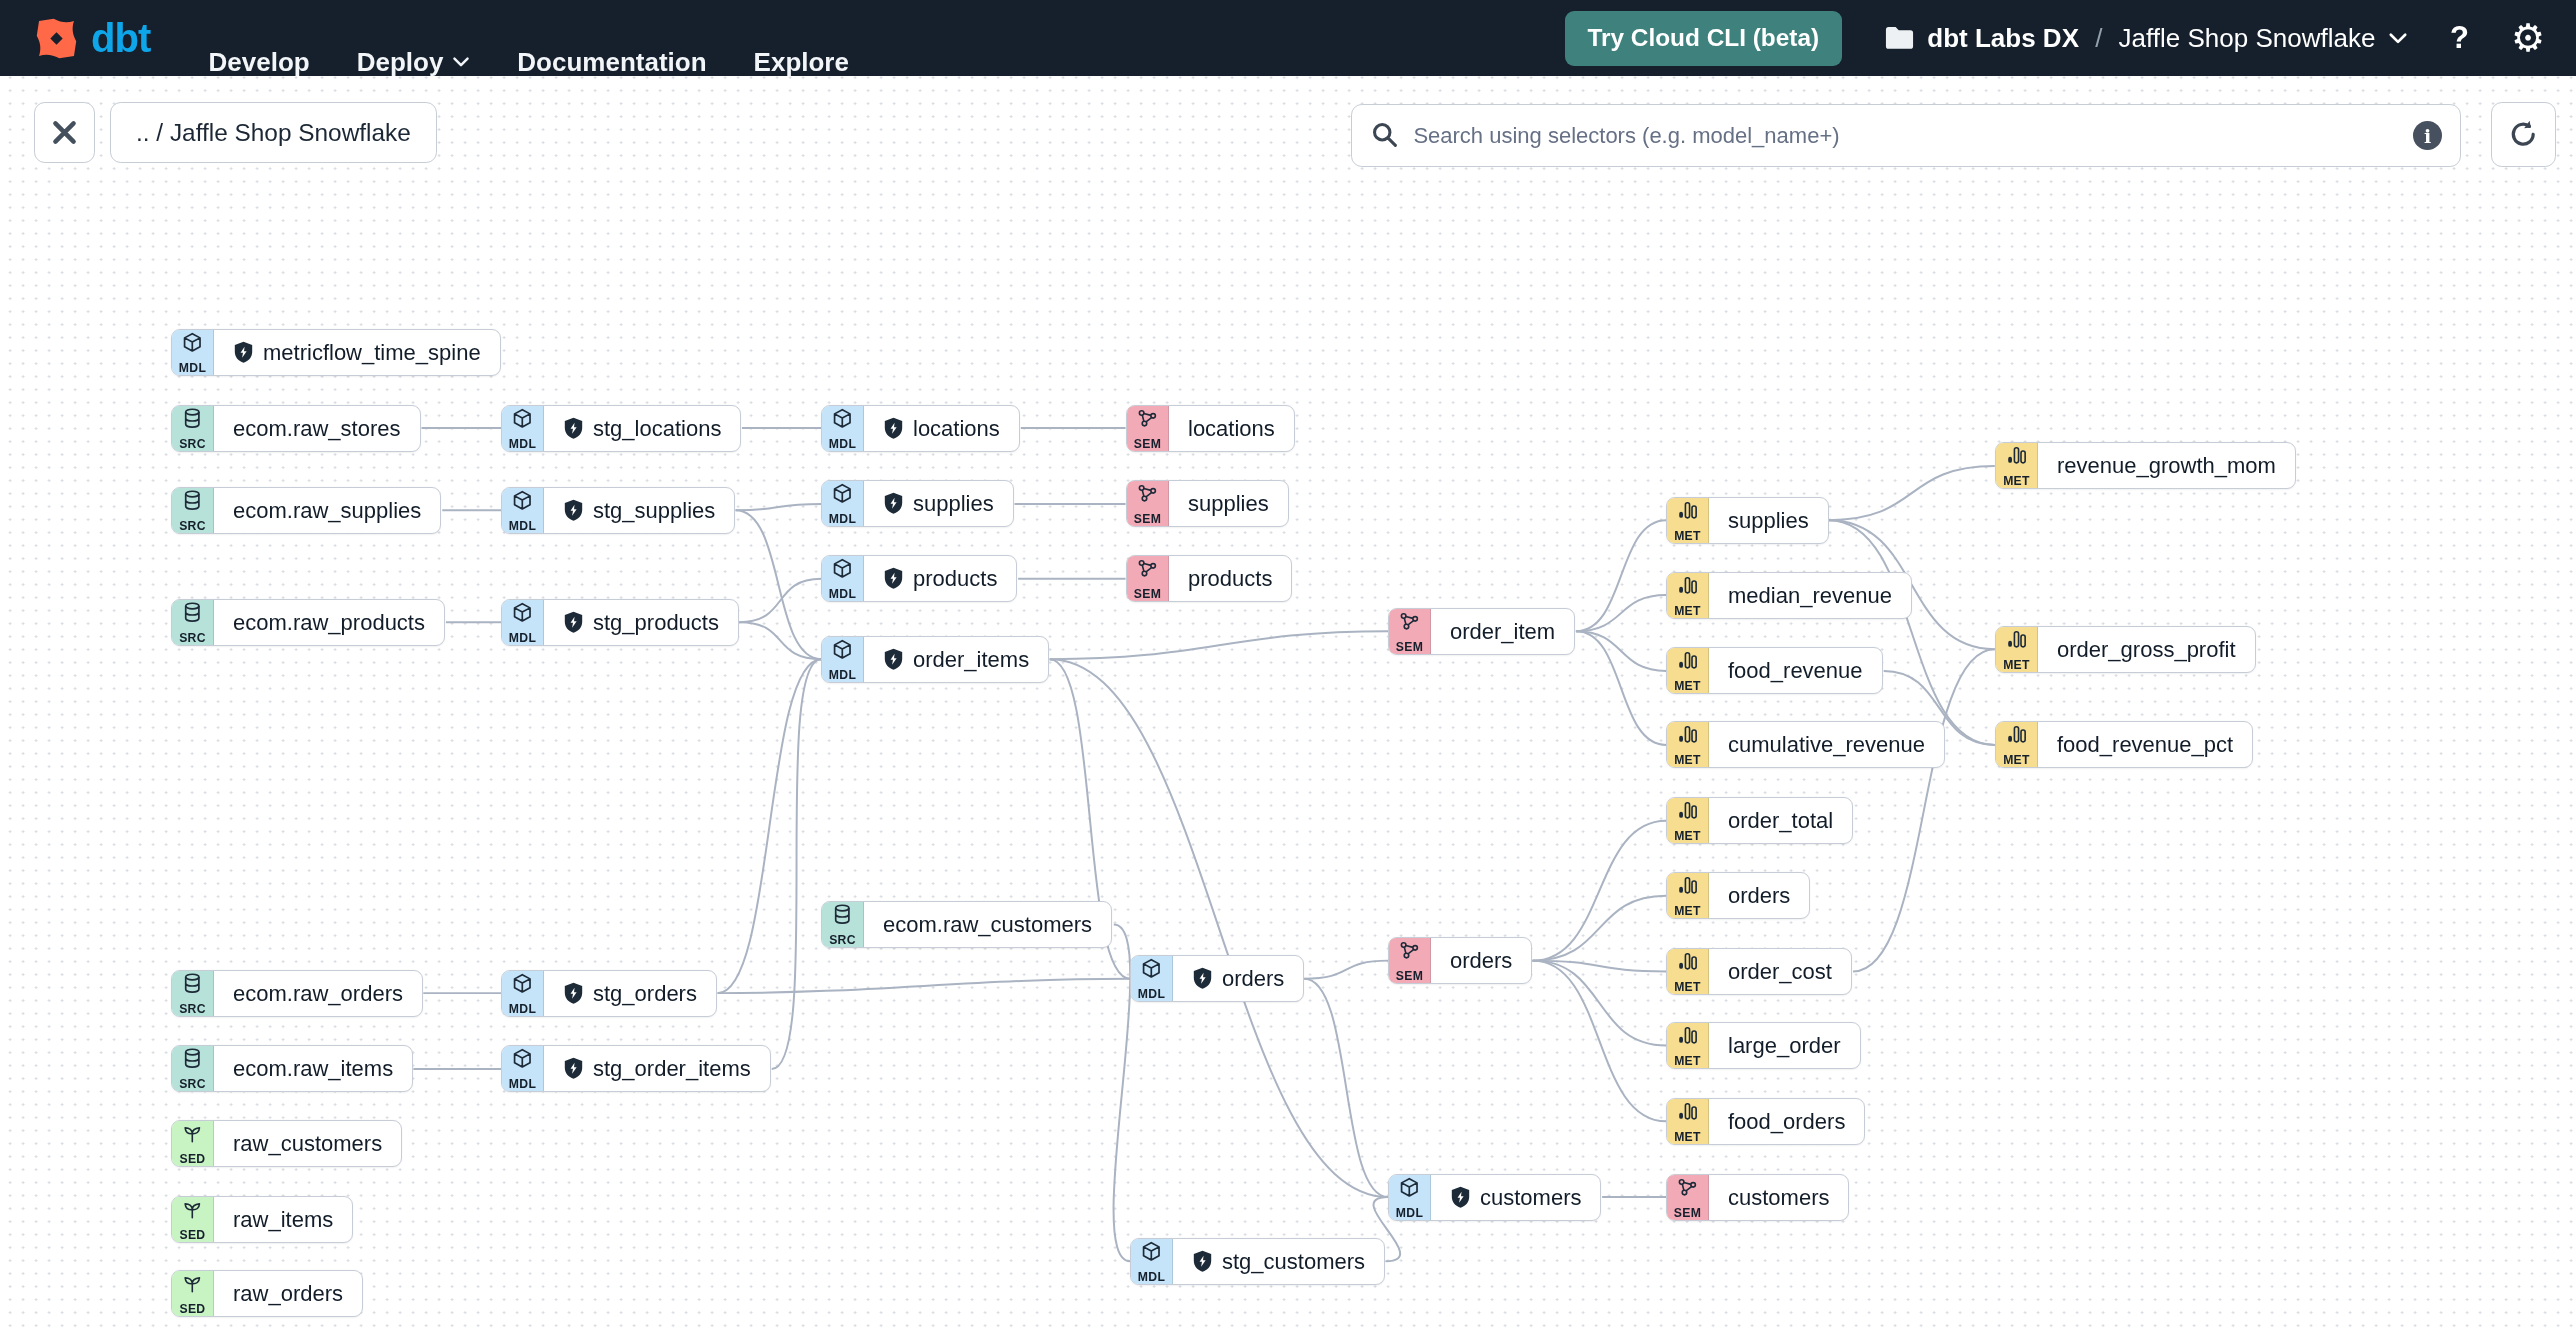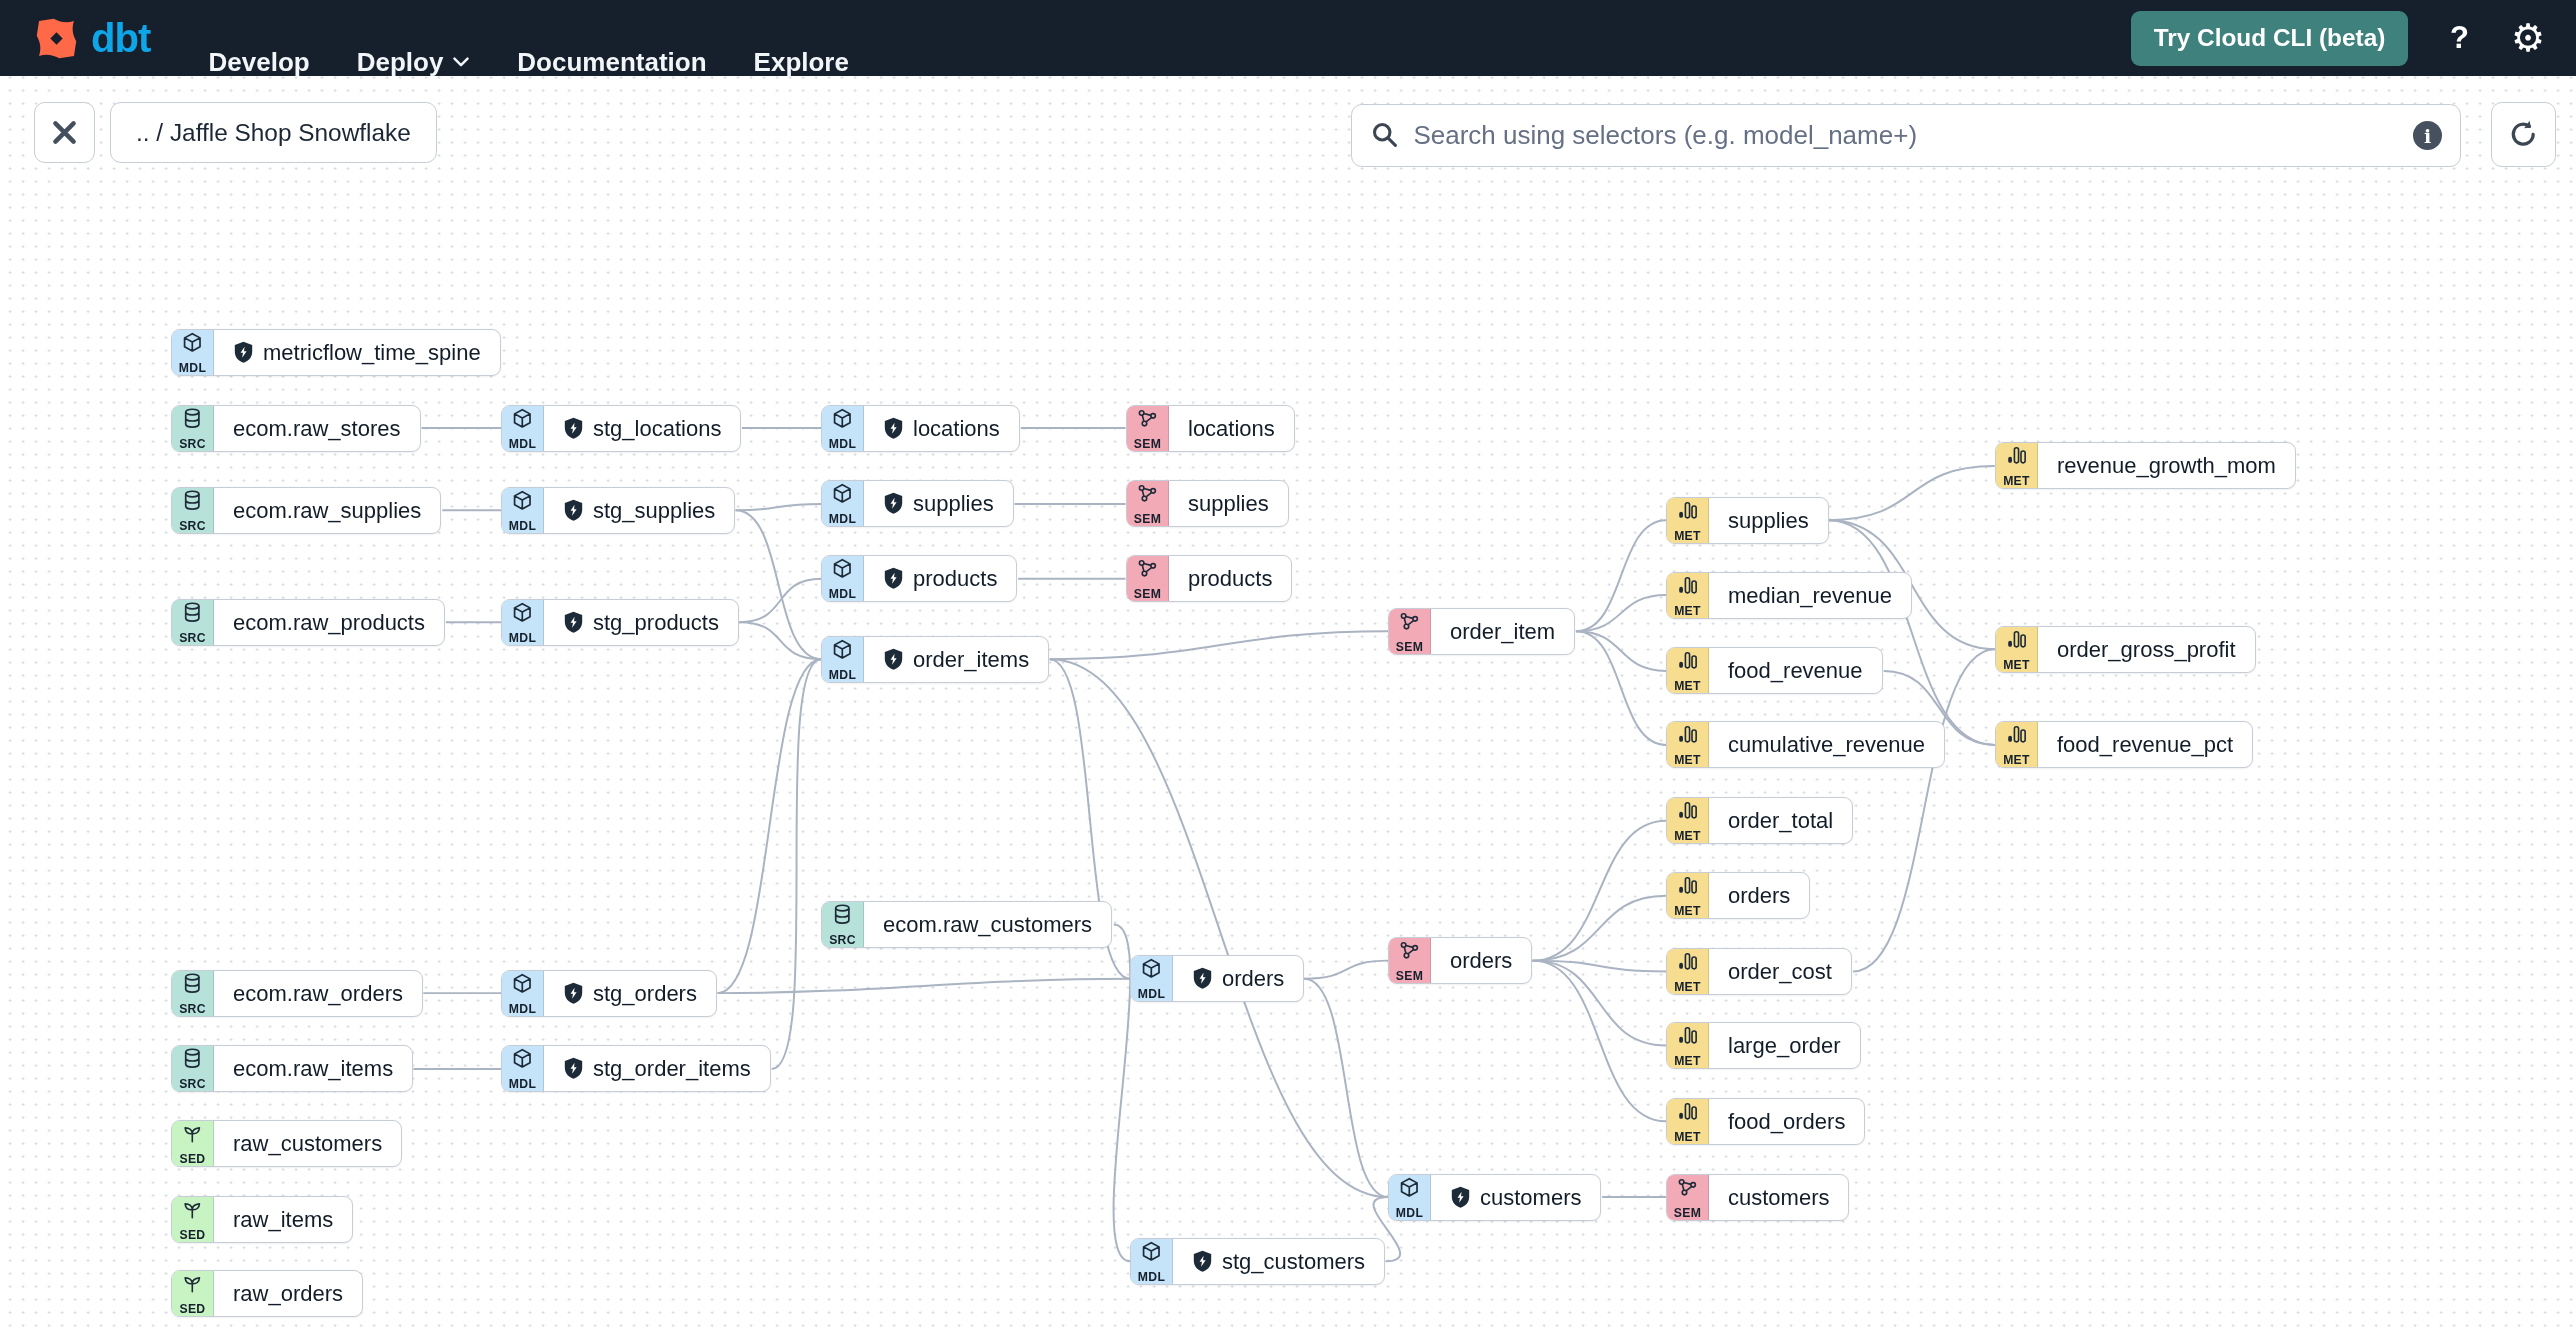--- a/index.html
+++ b/index.html
@@ -36,21 +36,21 @@
   
   .tool-btn { position:absolute; background:#fff; border:1.8px solid #c6cdd5;
     border-radius:10.8px; display:flex; align-items:center; justify-content:center; cursor:pointer; }
   .close-btn { left:34px; top:26px; width:61px; height:61px; }
   .crumb-chip { position:absolute; left:110px; top:26px; height:61px; background:#fff;
     border:1.8px solid #c6cdd5; border-radius:10.8px; display:flex; align-items:center;
     padding:0 25px; font-size:24.4px; color:#1b2735; cursor:pointer; white-space:nowrap; }
   .search-wrap { position:absolute; left:1351px; top:28px; width:1110px; height:63px;
     background:#fff; border:1.8px solid #c6cdd5; border-radius:10.8px;
     display:flex; align-items:center; padding:0 18px; gap:14.4px; }
-  .search-wrap input { flex:1; border:none; outline:none; font-size:26px;
+  .search-wrap input { flex:1; border:none; outline:none; font-size:22px;
     color:#2a3442; background:transparent; font-family:"Liberation Sans", sans-serif; }
   .search-wrap input::placeholder { color:#667085; }
   .info-dot { width:29px; height:29px; border-radius:50%; background:#47505f; color:#fff;
     display:flex; align-items:center; justify-content:center; font-size:19px; font-weight:700;
     font-family:"DejaVu Serif", serif; cursor:pointer; flex:0 0 auto; }
   .refresh-btn { left:2491px; top:26px; width:65px; height:65px; }
 
   
   .node { position:absolute; display:inline-flex; align-items:stretch; height:47px;
     background:#fff; border:1.4px solid #c7cdd6; border-radius:9px;
@@ -81,20 +81,35 @@
   <nav class="nav-items">
       <span class="nav-item">Develop</span>
       <span class="nav-item">Deploy<svg width="18" height="11.7" viewBox="0 0 22 14">
           <polyline points="3,3 11,11 19,3" fill="none" stroke="#f3f6f9" stroke-width="3" stroke-linecap="round" stroke-linejoin="round"></polyline>
         </svg></span>
       <span class="nav-item">Documentation</span>
       <span class="nav-item">Explore</span>
     </nav>
   <div class="nav-right">
     <button class="cta-btn">Try Cloud CLI (beta)</button>
+    <div class="acct">
+      <span class="icon-btn">
+        <svg width="31" height="27" viewBox="0 0 24 20">
+            <path fill="#eef1f4" d="M1.5 3 A2 2 0 0 1 3.5 1 H9 l2.4 2.6 H20.5 A2 2 0 0 1 22.5 5.6 V16 a2 2 0 0 1 -2 2 H3.5 a2 2 0 0 1 -2 -2 Z"></path>
+          </svg>
+      </span>
+      <span class="account-name">dbt Labs DX</span>
+      <span class="sep">/</span>
+      <span>Jaffle Shop Snowflake</span>
+      <span class="icon-btn">
+        <svg width="20" height="12.6" viewBox="0 0 22 14">
+            <polyline points="3,3 11,11 19,3" fill="none" stroke="#fff" stroke-width="3" stroke-linecap="round" stroke-linejoin="round"></polyline>
+          </svg>
+      </span>
+    </div>
     <span class="icon-btn help-glyph">?</span>
     <span class="icon-btn gear-glyph">⚙</span>
   </div>
 </header>
 
 <div class="canvas">
   <svg id="edges" viewBox="0 0 2854 1398" width="2576" height="1262">
       <path d="M 467 390 C 522 390, 500 390, 555 390" fill="none" stroke="#aab3c2" stroke-width="2.2"></path>
       <path d="M 490 481 C 545 481, 500 481, 555 481" fill="none" stroke="#aab3c2" stroke-width="2.2"></path>
       <path d="M 494 605 C 549 605, 500 605, 555 605" fill="none" stroke="#aab3c2" stroke-width="2.2"></path>

